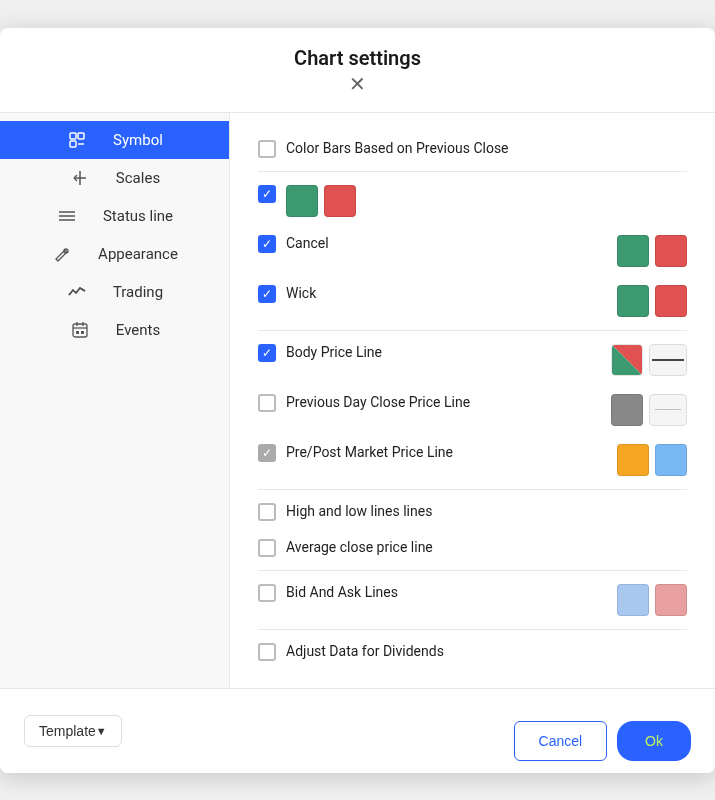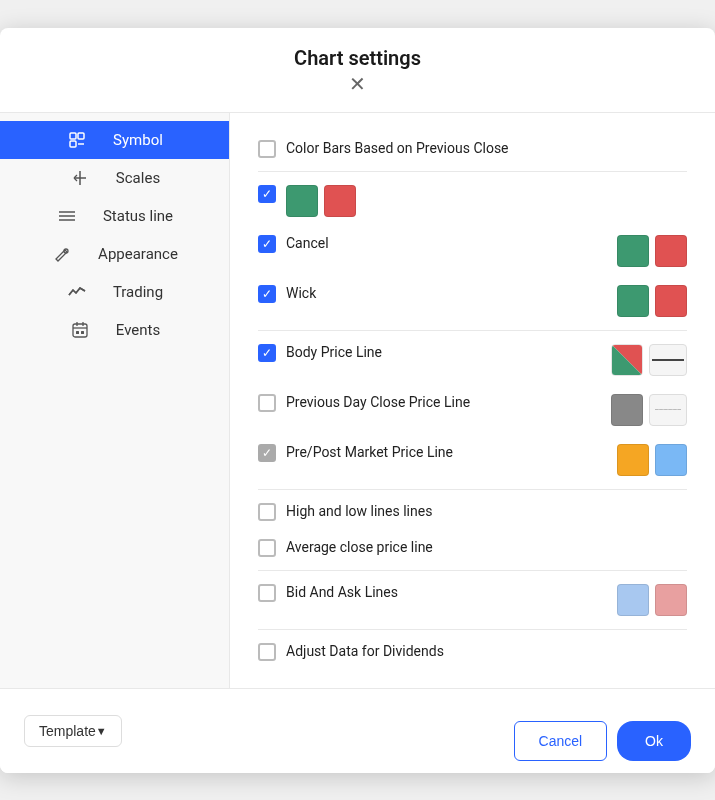--- a/index.html
+++ b/index.html
@@ -192,21 +192,21 @@
       background: #fff;
       color: #2962ff;
       border-radius: 6px;
       padding: 8px 24px;
       font-size: 14px;
       cursor: pointer;
     }
     .btn-ok {
       border: none;
       background: #2962ff;
-      color: #ffffff;
+      color: #bef264;
       border-radius: 16px;
       padding: 12px 28px;
       font-size: 14px;
       cursor: pointer;
       font-weight: 500;
     }
   </style>
 </head>
 <body>
 

